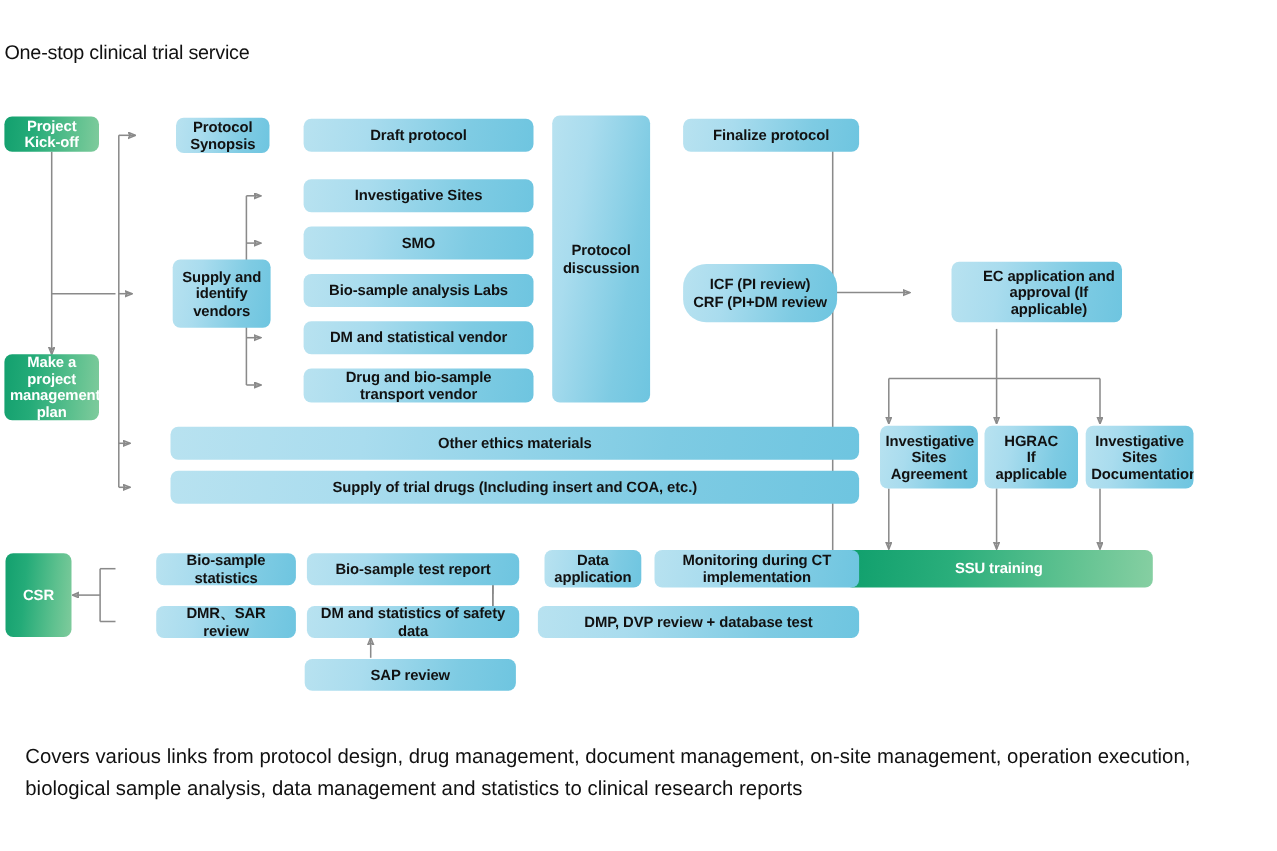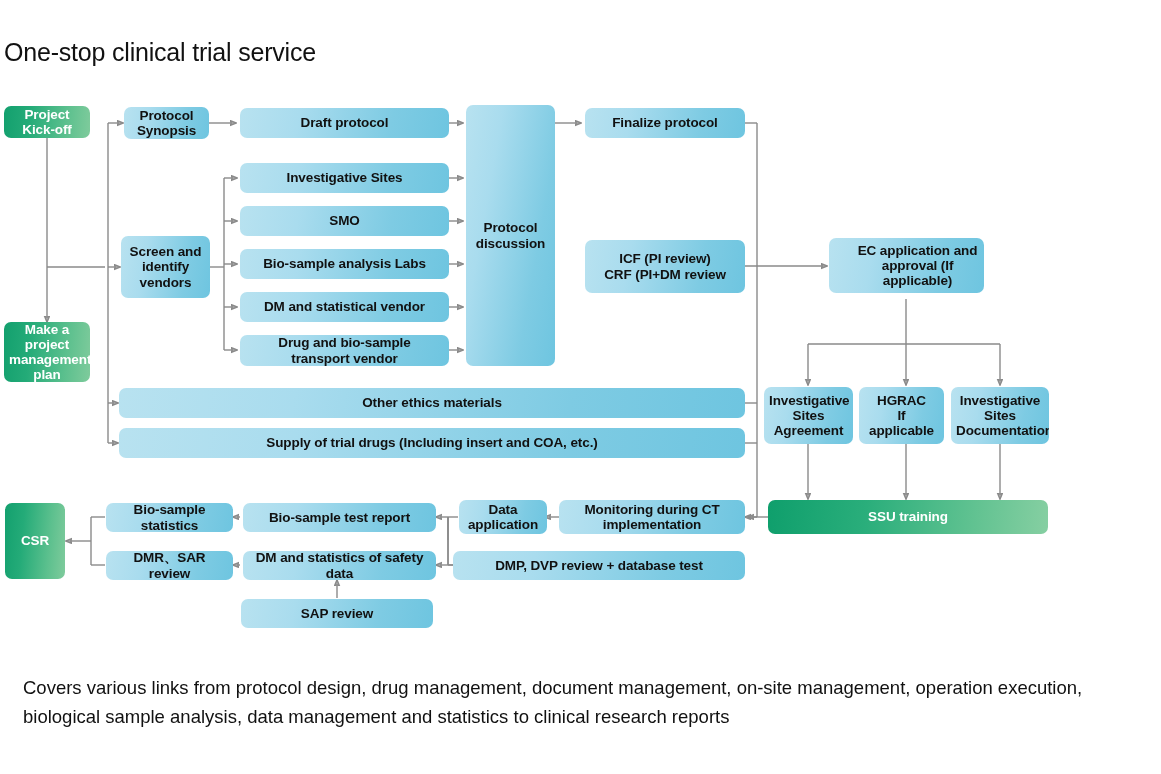--- a/index.html
+++ b/index.html
@@ -6,21 +6,21 @@
   body{
     width:1161px;height:774px;
     font-family:"Liberation Sans", sans-serif;
     color:#1a1a1a;
     position:relative;
     overflow:hidden;
   }
   #page-title{
     position:absolute;
     left:4px; top:38px;
-    font-size:25px;
+    font-size:18px;
     font-weight:400;
     letter-spacing:-0.2px;
     color:#111111;
     white-space:nowrap;
   }
   #caption{
     position:absolute;
     left:3px; top:673px;
     width:1070px;
     font-size:18.5px;
@@ -45,20 +45,21 @@
     font-size:13.5px;
     font-weight:700;
     line-height:1.12;
     padding:2px 5px;
     color:#111111;
     letter-spacing:-0.1px;
     overflow:hidden;
   }
   .node.blue{
     background:linear-gradient(100deg,#b8e2f0 0%,#a9dcee 28%,#7ecbe3 72%,#6ec5e0 100%);
+    margin-left:36px;
   }
   .node.green{
     background:linear-gradient(95deg,#13a06e 0%,#24ab78 30%,#5cc08e 72%,#7fcb9c 100%);
     color:#ffffff;
   }
   .node.green.rev{
     background:linear-gradient(95deg,#0f9f6c 0%,#2aae7b 35%,#63c392 75%,#86cfa2 100%);
     color:#ffffff;
   }
   .node .lbl{display:block;width:100%;}
@@ -184,21 +185,21 @@
 
   <div class="node blue" style="left:124px;top:107px;width:85px;height:32px;">
     <span class="lbl">
       <span>Protocol</span>
       <span>Synopsis</span>
     </span>
   </div>
 
   <div class="node blue" style="left:121px;top:236px;width:89px;height:62px;">
     <span class="lbl">
-      <span>Screen and</span>
+      <span>Supply and</span>
       <span>identify</span>
       <span>vendors</span>
     </span>
   </div>
 
   <div class="node blue" style="left:240px;top:108px;width:209px;height:30px;">
     <span class="lbl">Draft protocol</span>
   </div>
 
   <div class="node blue" style="left:240px;top:163px;width:209px;height:30px;">
@@ -228,21 +229,21 @@
     <span class="lbl">
       <span>Protocol</span>
       <span>discussion</span>
     </span>
   </div>
 
   <div class="node blue" style="left:585px;top:108px;width:160px;height:30px;">
     <span class="lbl">Finalize protocol</span>
   </div>
 
-  <div class="node blue" style="left:585px;top:240px;width:160px;height:53px;">
+  <div class="node blue" style="left:585px;top:240px;width:140px;height:53px;border-radius:21px;">
     <span class="lbl">
       <span>ICF (PI review)</span>
       <span>CRF (PI+DM review</span>
     </span>
   </div>
 
   <div class="node blue" style="left:829px;top:238px;width:155px;height:55px;padding-left:27px;">
     <span class="lbl">
       <span>EC application and</span>
       <span>approval (If applicable)</span>

